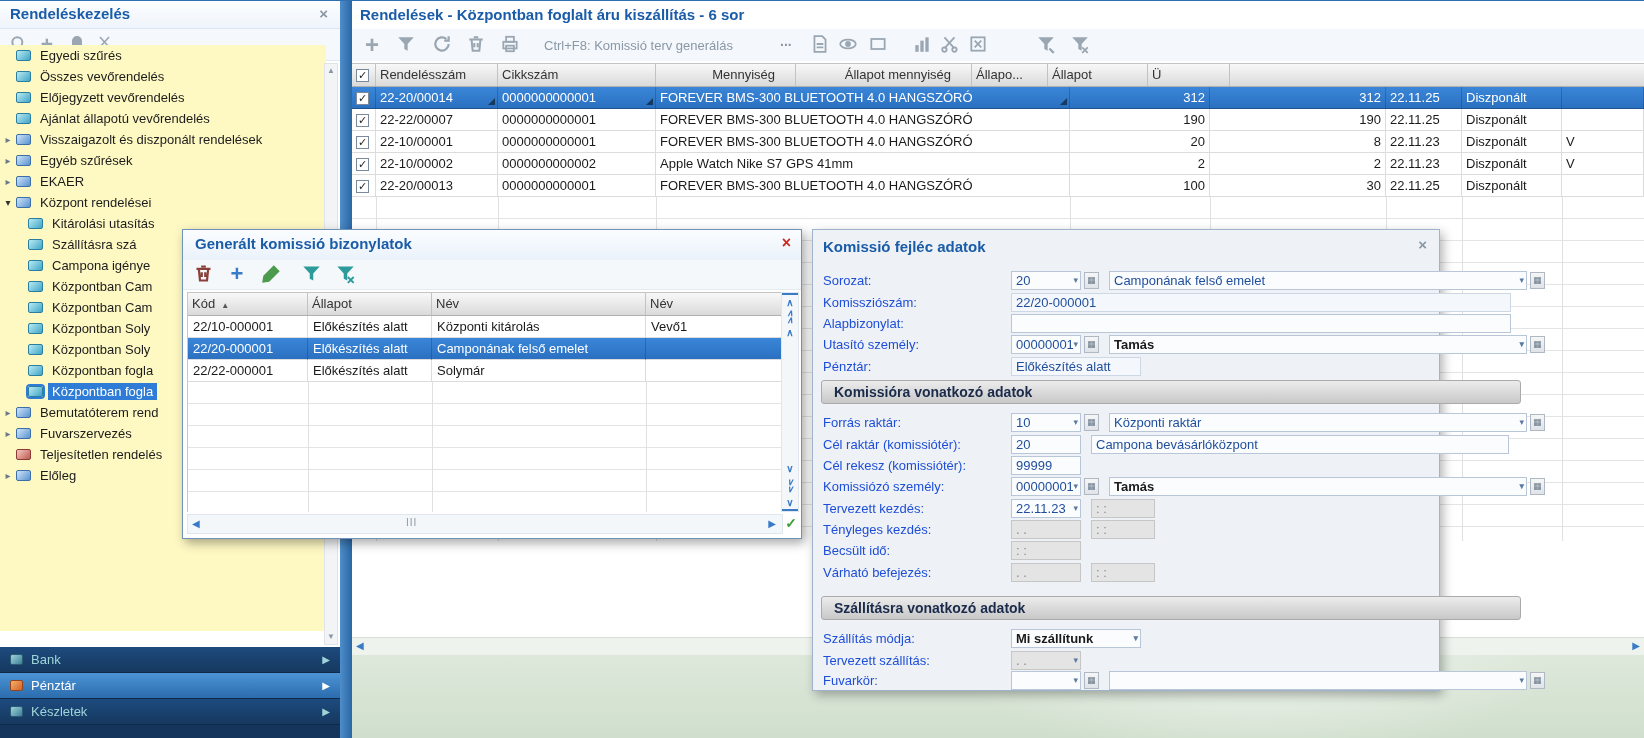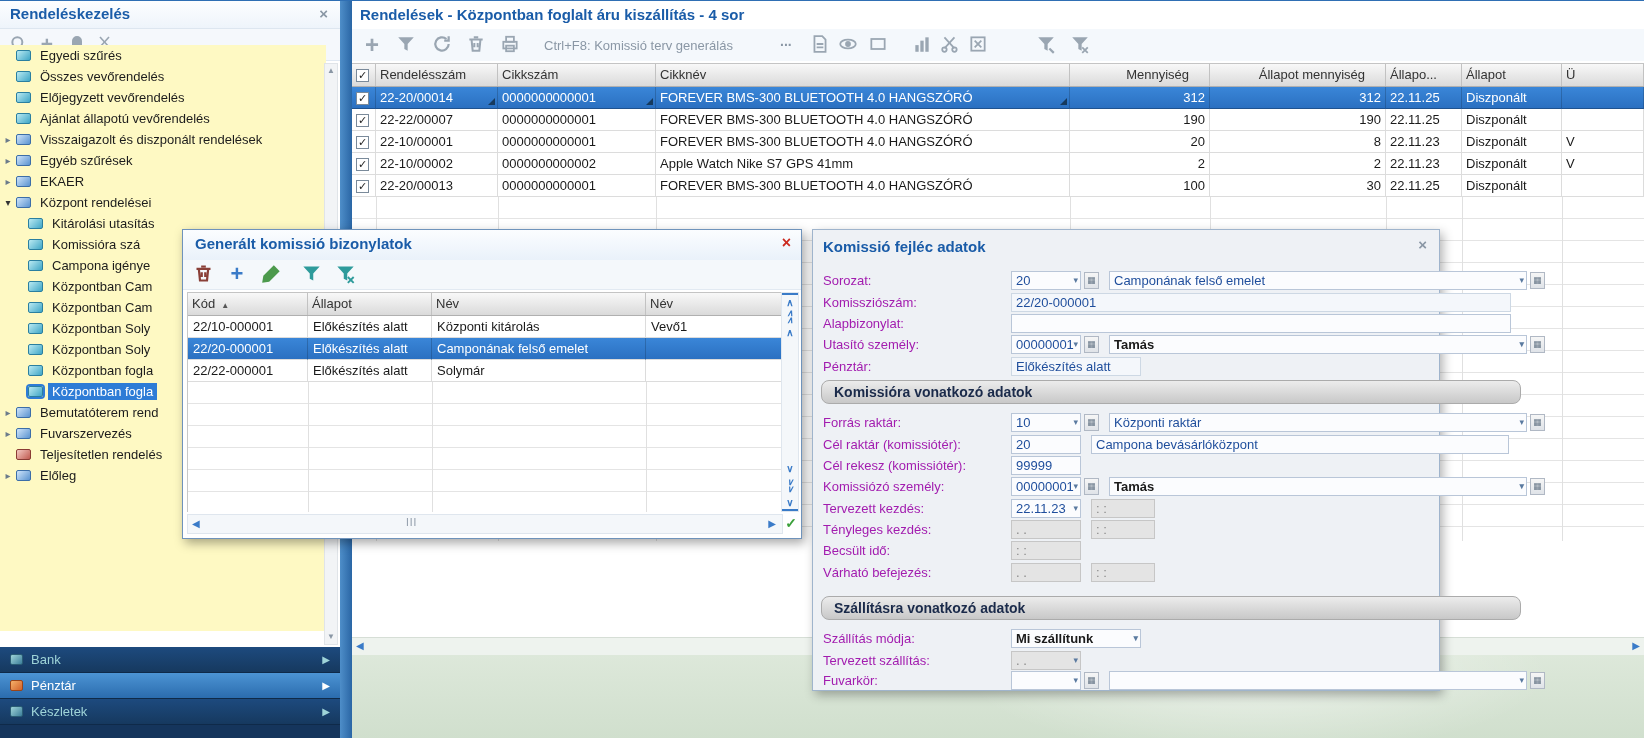--- a/index.html
+++ b/index.html
@@ -108,33 +108,33 @@
   #d1-grip { position:absolute; left:218px; top:2px; color:#8a97a5; font-size:10px; letter-spacing:1px; }
   .greencheck { color:#3aa03a; font-size:14px; font-weight:bold; }
   #d1-check { position:absolute; right:1px; top:285px; width:18px; text-align:center; }
 
   
   #dlg2 { position:absolute; left:812px; top:228px; width:628px; height:462px; background:#eef1f5;
     border:1px solid #9fb4cc; box-shadow:3px 4px 10px rgba(0,0,0,.3); }
   #d2-title { position:absolute; left:10px; top:8px; }
   #d2-close { position:absolute; right:12px; top:6px; }
   .frow { position:absolute; left:10px; width:722px; height:20px; display:flex; align-items:center; }
-  .flabel { flex:0 0 188px; font-size:13px; color:#a21caf; }
+  .flabel { flex:0 0 188px; font-size:13px; color:#1d4ed8; }
   .fld { height:19px; background:#fbfcfe; border:1px solid #b9c6d8; font-size:13px; padding:1px 4px; color:#1f4e9c; white-space:nowrap; overflow:hidden; position:relative; }
   .fld.dark { color:#1a1a1a;font-weight:bold; }
   .fld.gray { background:#e4e4e4; border-color:#c6c6c6; color:#8a8a8a; }
   .fld.flat { background:#f4f7fb; border-color:#cdd8e4; }
   .fld .da { position:absolute; right:2px; top:3px; font-size:9px; color:#5a7aa0; }
   .w-code { width:70px; flex:0 0 70px; }
   .w-wide { width:418px; flex:0 0 418px; margin-left:10px; }
   .w-full { width:500px; flex:0 0 500px; }
   .w-med { width:130px; flex:0 0 130px; }
   .w-time { width:64px; flex:0 0 64px; margin-left:10px; }
   .lkp { width:15px; height:17px; margin-left:3px; background:linear-gradient(#f6f6f6,#dfe3e8); border:1px solid #b0b8c4; font-size:9px; color:#6b7b8b; text-align:center; line-height:15px; }
-  .section-bar { position:absolute; left:8px; width:700px; height:24px; background:linear-gradient(#ececec,#c8c8c8); border:1px solid #ababab; border-radius:8px; font-size:14px; font-weight:bold; color:#1a2a4a; padding:3px 16px 0 12px; }
+  .section-bar { position:absolute; left:8px; width:700px; height:24px; background:linear-gradient(#ececec,#c8c8c8); border:1px solid #ababab; border-radius:3px; font-size:14px; font-weight:bold; color:#1a2a4a; padding:3px 16px 0 12px; }
 </style>
 </head>
 <body>
 
 <div id="app">
 
   <div id="left-panel">
     <div id="lp-titlebar">
       <span id="lp-title" class="blue-title">Rendeléskezelés</span>
       <span id="lp-close" class="gray-x">×</span>
@@ -205,21 +205,21 @@
           <span class="tlabel">Központ rendelései</span>
         </div>
       <div class="tree-item">
           <span class="tind"></span>
           <span class="ticon"></span>
           <span class="tlabel">Kitárolási utasítás</span>
         </div>
       <div class="tree-item">
           <span class="tind"></span>
           <span class="ticon"></span>
-          <span class="tlabel">Komissióra szá</span>
+          <span class="tlabel">Szállításra szá</span>
         </div>
       <div class="tree-item">
           <span class="tind"></span>
           <span class="ticon"></span>
           <span class="tlabel">Campona igénye</span>
         </div>
       <div class="tree-item">
           <span class="tind"></span>
           <span class="ticon"></span>
           <span class="tlabel">Központban Cam</span>
@@ -291,21 +291,21 @@
         <span class="nav-ic bank"></span>
         <span>Készletek</span>
         <span class="nav-arrow">▶</span>
       </div>
     </div>
   </div>
 
   <div id="chrome-band"></div>
 
   <div id="main-panel">
-    <span id="mp-title" class="blue-title">Rendelések - Központban foglalt áru kiszállítás - 4 sor</span>
+    <span id="mp-title" class="blue-title">Rendelések - Központban foglalt áru kiszállítás - 6 sor</span>
 
     <div id="mp-toolbar">
       <span class="tbi" style="left:8px;color:#9aa6b2;font-size:24px;font-weight:bold;line-height:22px">+</span>
       <span class="tbi" style="left:42px">
         <svg class="svgicon" width="20" height="20" viewBox="0 0 18 18" fill="#9aa6b2">
             <path d="M2 3h14l-5.5 6v6l-3-1.5V9z"></path>
           </svg>
       </span>
       <span class="tbi" style="left:78px">
         <svg class="svgicon" width="20" height="20" viewBox="0 0 18 18" fill="none" stroke="#9aa6b2" stroke-width="2">
@@ -387,21 +387,20 @@
         <div class="vline" style="left:718px"></div>
       <div class="vline" style="left:858px"></div>
         <div class="vline" style="left:1034px"></div>
       <div class="vline" style="left:1110px"></div>
         <div class="vline" style="left:1210px"></div>
 
       <div class="hdr">
         <span class="hc c0"><span class="checkbox">✓</span></span>
         <span class="hc c1">Rendelésszám</span>
         <span class="hc c2">Cikkszám</span>
-        <span class="hc c3">Cikknév</span>
         <span class="hc c4">Mennyiség</span>
         <span class="hc c5">Állapot mennyiség</span>
         <span class="hc c6">Állapo...</span>
         <span class="hc c7">Állapot</span>
         <span class="hc c8">Ü</span>
       </div>
 
       <div class="trow sel" style="top:24px">
         <span class="c c0"><span class="checkbox">✓</span></span>
         <span class="c c1">22-20/00014</span>

